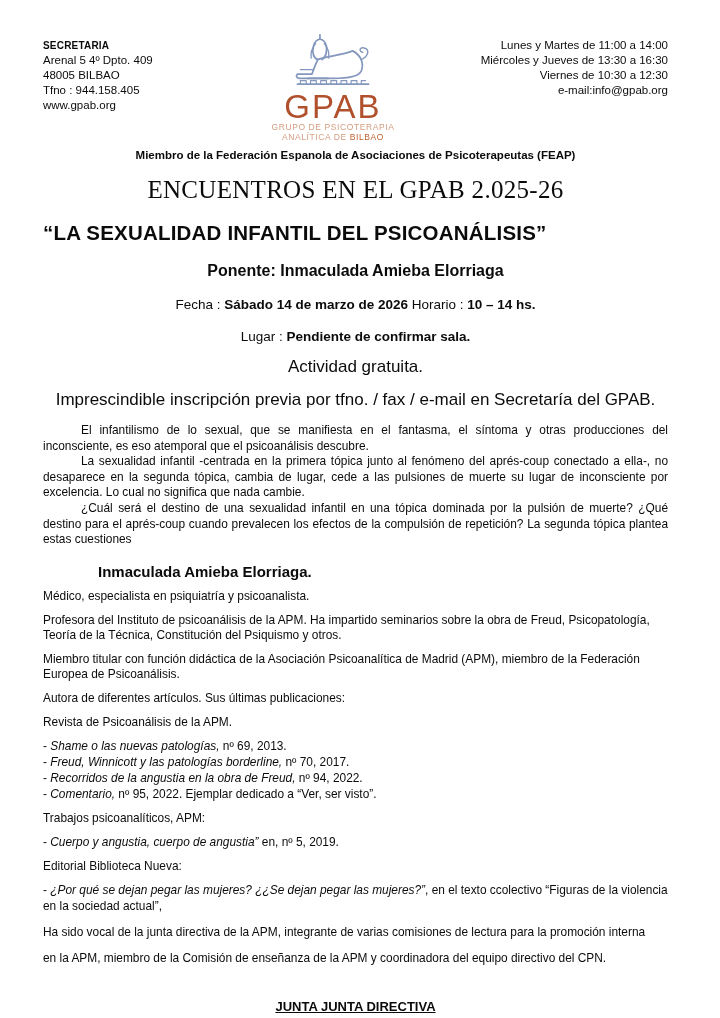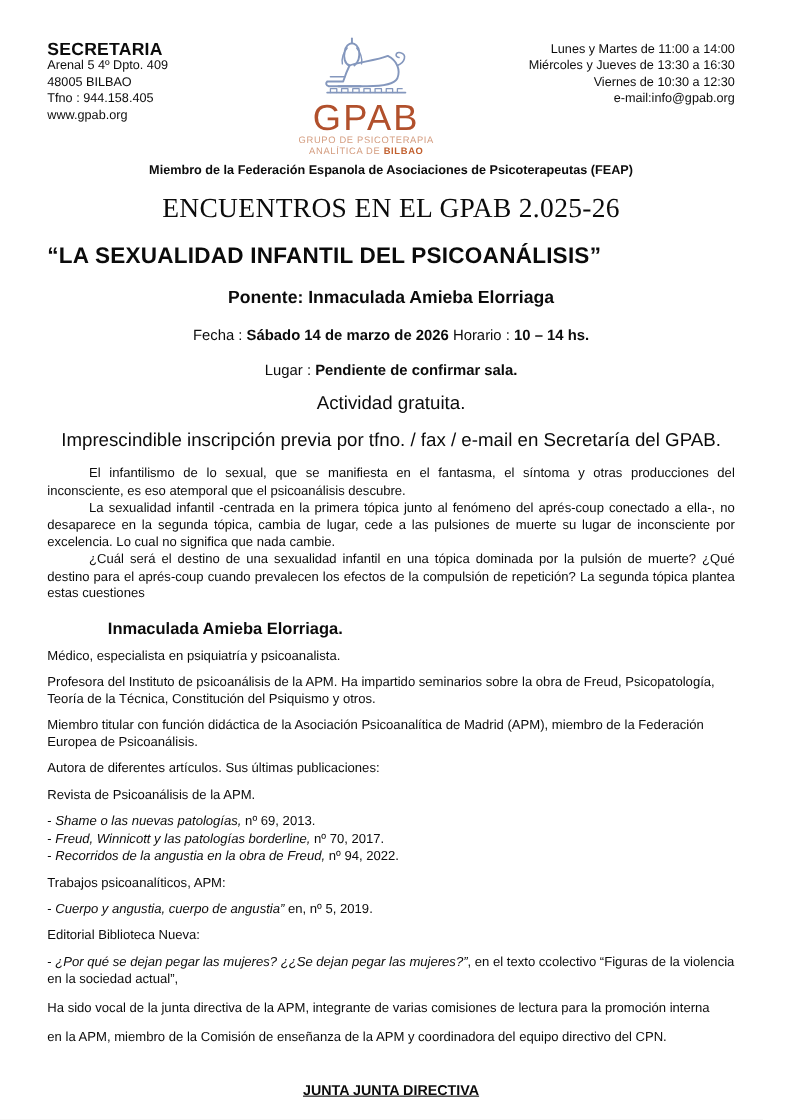--- a/index.html
+++ b/index.html
@@ -6,31 +6,31 @@
   .page {
     width:720px; height:1018px; margin:0 auto; background:#ffffff;
     font-family:"Liberation Sans", sans-serif; color:#0b0b0b;
     box-sizing:border-box; padding:38px 52px 24px 43px;
     position:relative; overflow:hidden;
   }
 
   
   .top { display:flex; justify-content:space-between; align-items:flex-start; }
   .left-block { width:190px; font-size:11.5px; line-height:15px; }
-  .sec-title { font-weight:bold; font-size:16px; letter-spacing:0.2px; }
+  .sec-title { font-weight:bold; font-size:10px; letter-spacing:0.2px; }
   .right-block { width:235px; font-size:11.5px; line-height:15px; text-align:right; }
 
   .logo { text-align:center; width:180px; margin-top:-6px; }
   .sphinx { display:block; margin:0 auto; }
   .gpab-acronym {
     color:#b1502c; font-weight:normal; font-size:33px; line-height:30px;
     letter-spacing:2px; margin-top:2px;
   }
   .logo-sub { color:#d49d80; font-size:8.5px; line-height:10px; letter-spacing:0.6px; }
-  .logo-sub .bilbao { color:#c2602f; font-weight:bold; }
+  .logo-sub .bilbao { color:#c2602f; font-weight:normal; }
 
   .membership { text-align:center; font-weight:bold; font-size:11.5px; margin-top:7px; }
 
   
   .series {
     text-align:center; font-family:"Liberation Serif", serif;
     font-size:25px; margin-top:15px; letter-spacing:0.3px;
   }
   .title { text-align:left; font-size:20.5px; font-weight:bold; margin:17px 0 0; letter-spacing:0.2px; }
   .ponente { text-align:center; font-size:16px; font-weight:bold; margin-top:17px; }
@@ -125,20 +125,21 @@
   <p class="bio-p">Médico, especialista en psiquiatría y psicoanalista.</p>
   <p class="bio-p">Profesora del Instituto de psicoanálisis de la APM. Ha impartido seminarios sobre la obra de Freud, Psicopatología, Teoría de la Técnica, Constitución del Psiquismo y otros.</p>
   <p class="bio-p">Miembro titular con función didáctica de la Asociación Psicoanalítica de Madrid (APM), miembro de la Federación Europea de Psicoanálisis.</p>
   <p class="bio-p">Autora de diferentes artículos. Sus últimas publicaciones:</p>
   <p class="bio-p">Revista de Psicoanálisis de la APM.</p>
 
   <div class="pub-list">
     <div class="pub-item"><span>-</span> <i>Shame o las nuevas patologías,</i><span> nº 69, 2013.</span></div>
     <div class="pub-item"><span>-</span> <i>Freud, Winnicott y las patologías borderline,</i><span> nº 70, 2017.</span></div>
     <div class="pub-item"><span>-</span> <i>Recorridos de la angustia en la obra de Freud,</i><span> nº 94, 2022.</span></div>
+    <div class="pub-item"><span>-</span> <i>Comentario,</i><span> nº 95, 2022. Ejemplar dedicado a “Ver, ser visto”.</span></div>
   </div>
 
   <p class="bio-p">Trabajos psicoanalíticos, APM:</p>
 
   <div class="pub-list">
     <div class="pub-item"><span>-</span> <i>Cuerpo y angustia, cuerpo de angustia”</i><span> en, nº 5, 2019.</span></div>
   </div>
 
   <p class="bio-p">Editorial Biblioteca Nueva:</p>
 

